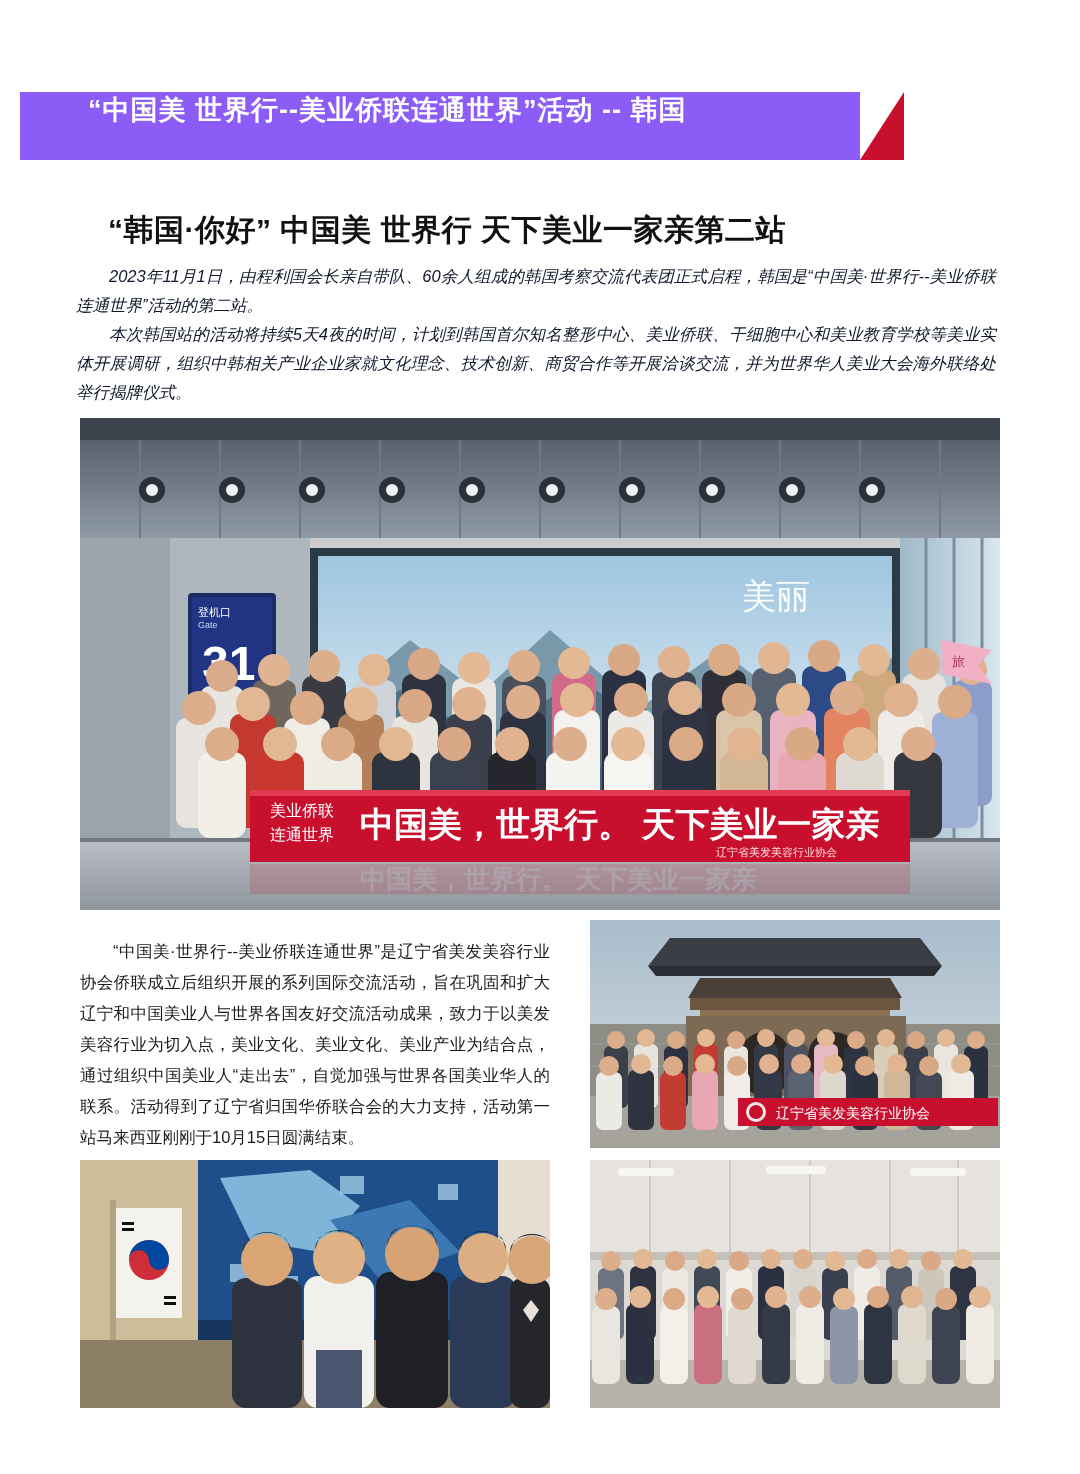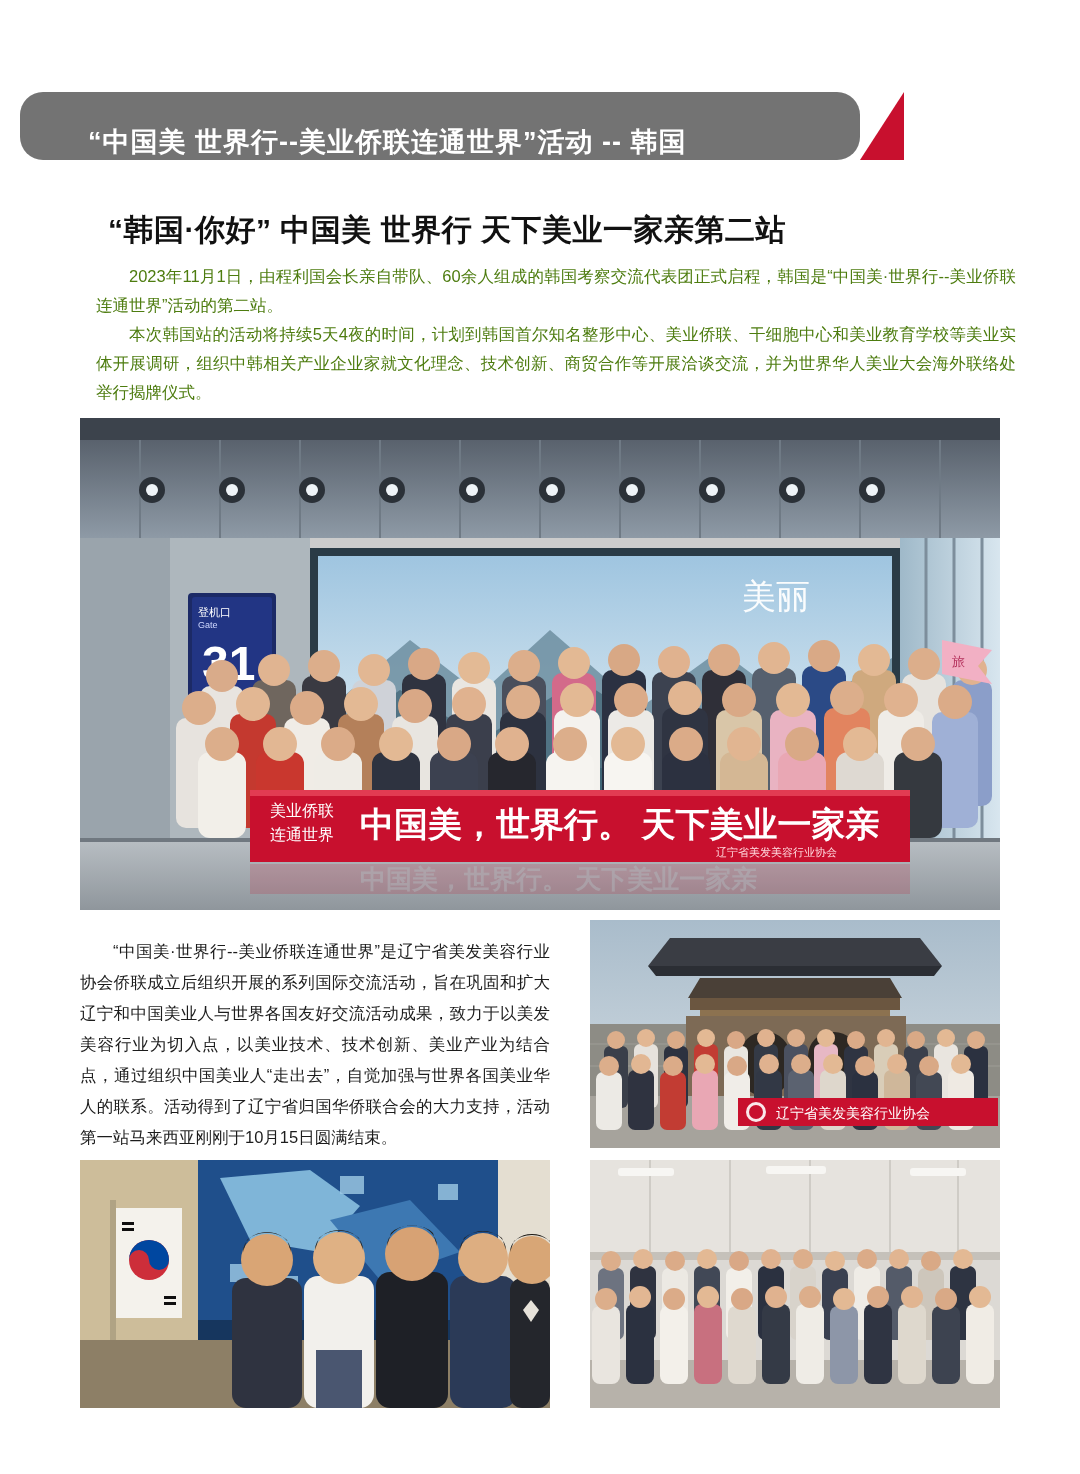--- a/index.html
+++ b/index.html
@@ -16,24 +16,23 @@
     overflow: hidden;
   }
 
   
   .header-banner {
     position: absolute;
     left: 20px;
     top: 92px;
     width: 840px;
     height: 68px;
-    background: #737373;
+    background: #8b5cf6;
     display: flex;
-    align-items: flex-end;
-    border-radius: 23px;
+    align-items: flex-start;
   }
   .header-banner::after {
     content: "";
     position: absolute;
     right: -44px;
     top: 0;
     width: 0;
     height: 0;
     border-style: solid;
     border-width: 0 0 68px 44px;
@@ -56,27 +55,28 @@
     width: 880px;
     font-size: 30px;
     font-weight: bold;
     color: #111111;
     letter-spacing: 0.5px;
   }
 
   
   .body-top {
     position: absolute;
-    left: 96px;
+    left: 76px;
     top: 262px;
     width: 920px;
     font-size: 16.5px;
     line-height: 29px;
-    color: #4d7c0f;
+    color: #0f172a;
     text-align: justify;
+    font-style: italic;
   }
   .body-top p {
     margin: 0;
     text-indent: 2em;
   }
 
   
   .photo {
     position: absolute;
     overflow: hidden;
@@ -340,21 +340,21 @@
 
     <rect x="170" y="446" width="660" height="30" fill="#c8102e" opacity="0.18"></rect>
     <text x="280" y="470" font-family="'Liberation Sans',sans-serif" font-size="26" font-weight="bold" fill="#b0b6bb" opacity="0.5">中国美，世界行。 天下美业一家亲</text>
 
     <path d="M862 222 L912 232 L898 248 L912 266 L862 256 Z" fill="#f2b0c4"></path>
     <text x="872" y="248" font-family="'Liberation Sans',sans-serif" font-size="13" fill="#b5325d">旅</text>
   </svg>
 </div>
 
 <div class="body-mid">
-  <p>“中国美·世界行--美业侨联连通世界”是辽宁省美发美容行业协会侨联成立后组织开展的系列国际交流活动，旨在巩固和扩大辽宁和中国美业人与世界各国友好交流活动成果，致力于以美发美容行业为切入点，以美业技术、技术创新、美业产业为结合点，通过组织中国美业人“走出去”，自觉加强与世界各国美业华人的联系。活动得到了辽宁省归国华侨联合会的大力支持，活动第一站马来西亚刚刚于10月15日圆满结束。</p>
+  <p>“中国美·世界行--美业侨联连通世界”是辽宁省美发美容行业协会侨联成立后组织开展的系列国际交流活动，旨在巩固和扩大辽宁和中国美业人与世界各国友好交流活动成果，致力于以美发美容行业为切入点，美业文化、美业文化、美业产业为结合点，通过组织中国美业人“走出去”，自觉加强与世界各国美业华人的联系。活动得到了辽宁省归国华侨联合会的大力支持，活动第一站马来西亚刚刚于10月15日圆满结束。</p>
 </div>
 
 <div class="photo photo-gate">
   <svg width="410" height="228" viewBox="0 0 410 228" xmlns="http://www.w3.org/2000/svg">
     <defs>
       <linearGradient id="nsky" x1="0" y1="0" x2="0" y2="1">
         <stop offset="0%" stop-color="#a9bccb"></stop>
         <stop offset="100%" stop-color="#d7dfe4"></stop>
       </linearGradient>
     </defs>

